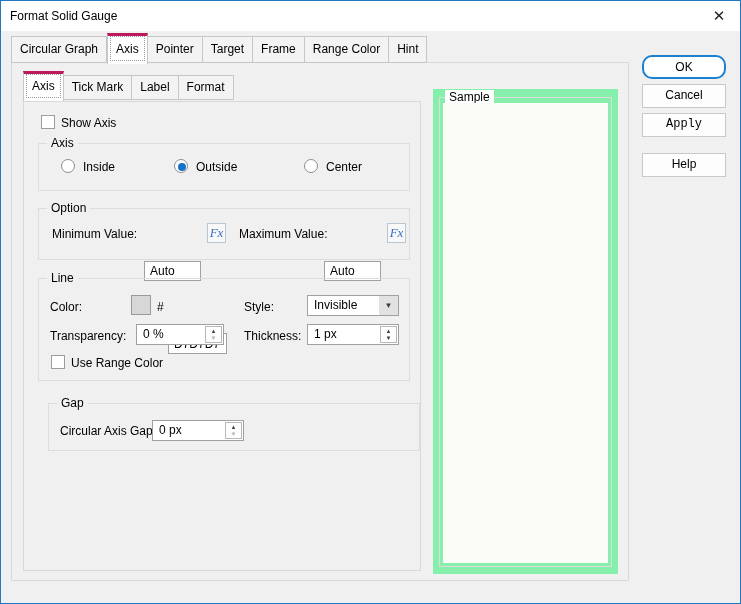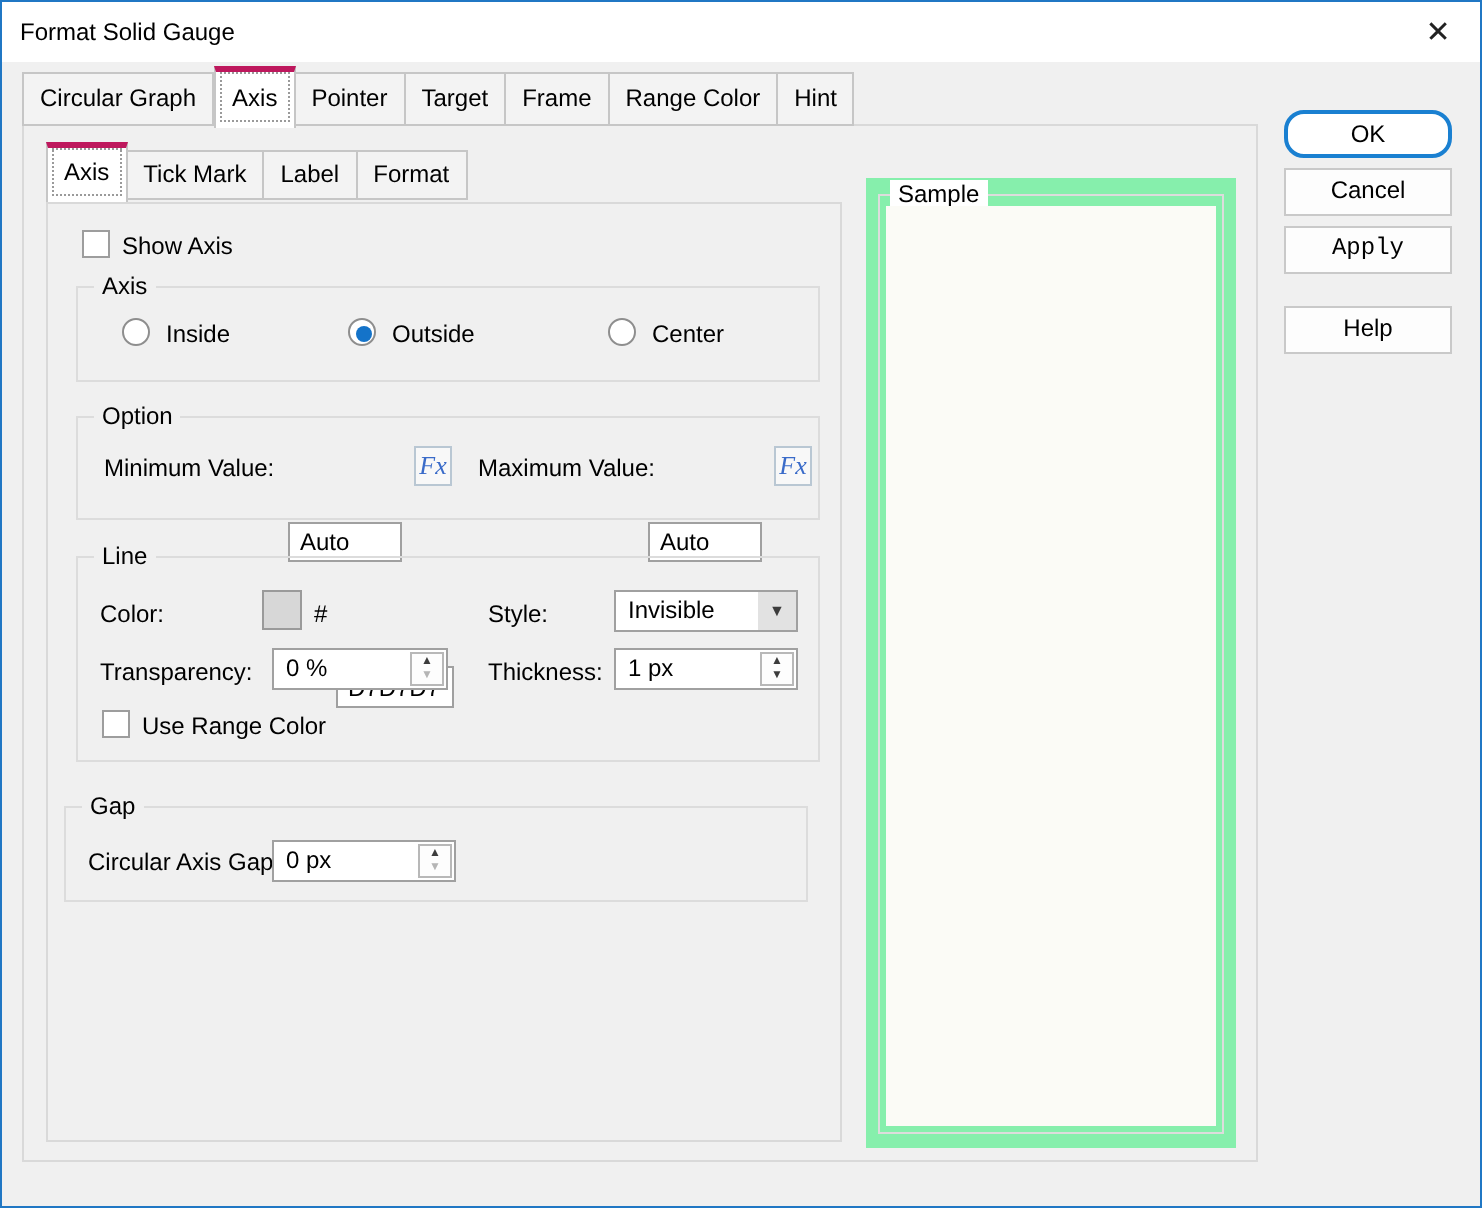--- a/index.html
+++ b/index.html
@@ -150,21 +150,21 @@
           <span class="btns">
               <span class="up">▲</span>
               <span class="dn">▼</span>
             </span>
         </div>
 
         <span class="checkbox" style="left:12px;top:76px;"></span>
         <span class="lbl" style="left:32px;top:77px;">Use Range Color</span>
       </div>
 
-      <div class="group" style="left:8px;top:301px;width:372px;height:48px;">
+      <div class="group" style="left:24px;top:301px;width:372px;height:48px;">
         <span class="group-legend">Gap</span>
         <span class="lbl" style="left:11px;top:20px;">Circular Axis Gap:</span>
         <div class="spin dim-down" style="left:103px;top:16px;width:92px;">
           <span class="val">0 px</span>
           <span class="btns">
               <span class="up">▲</span>
               <span class="dn">▼</span>
             </span>
         </div>
       </div>

